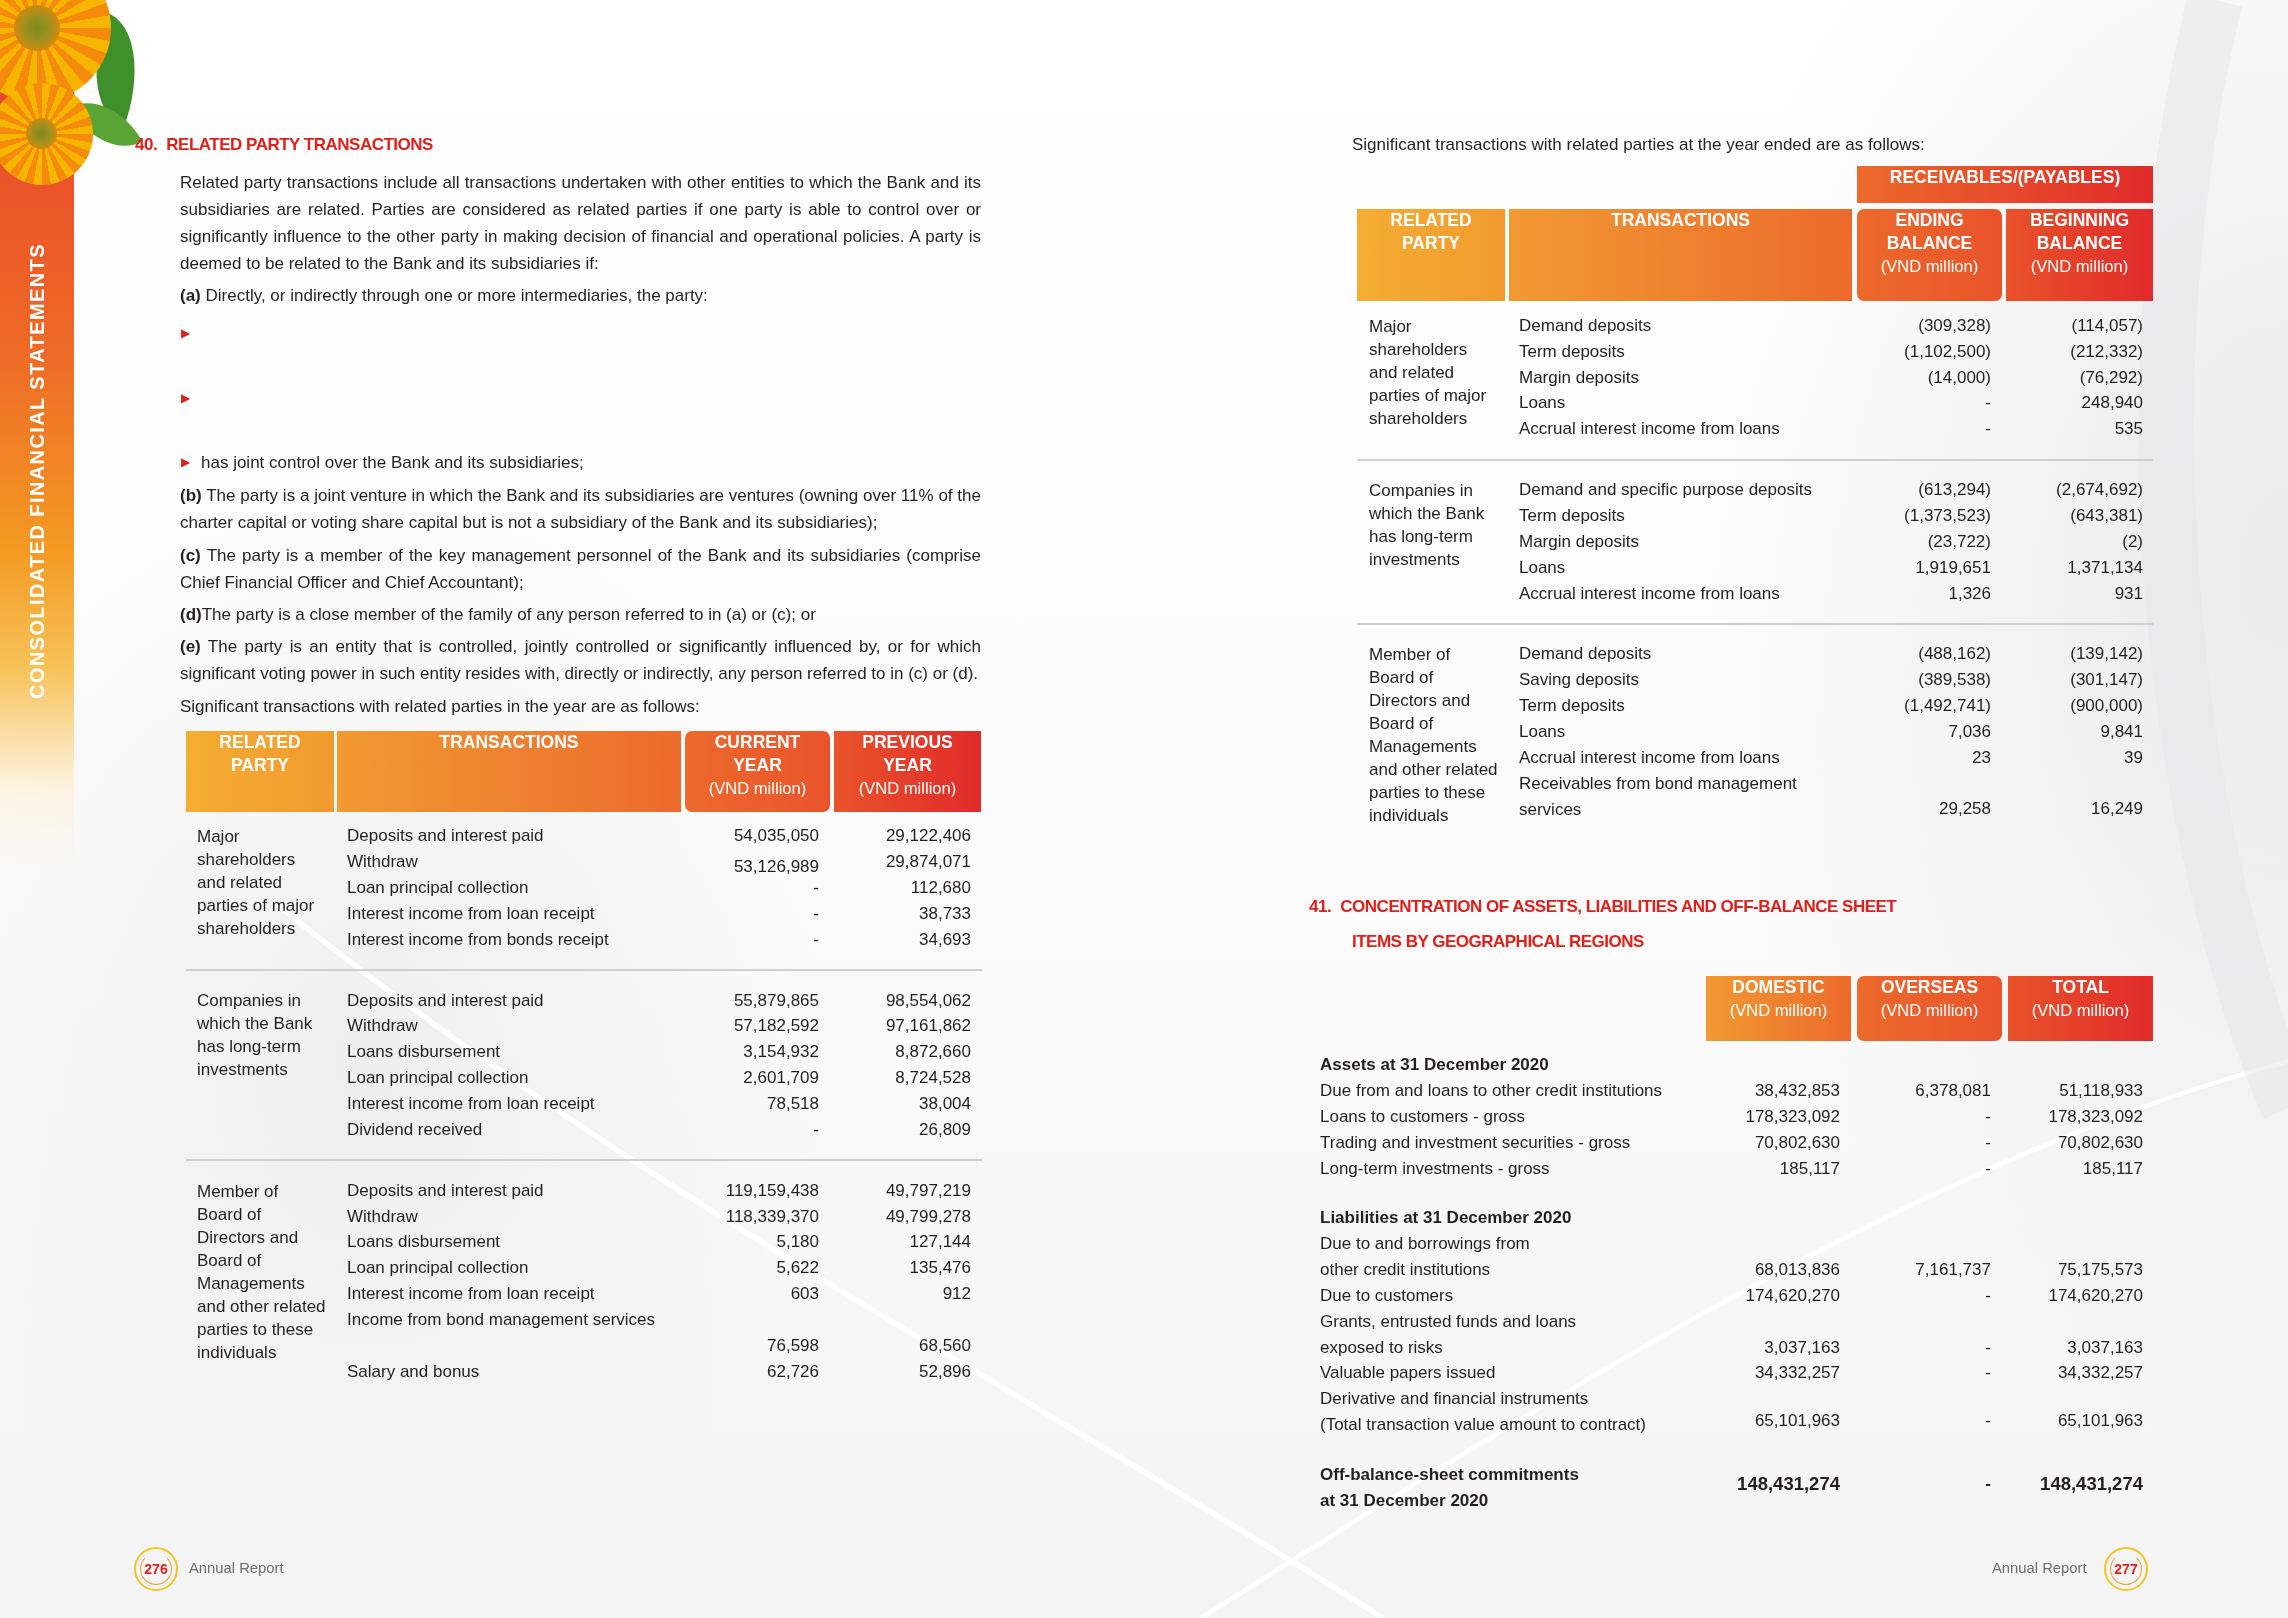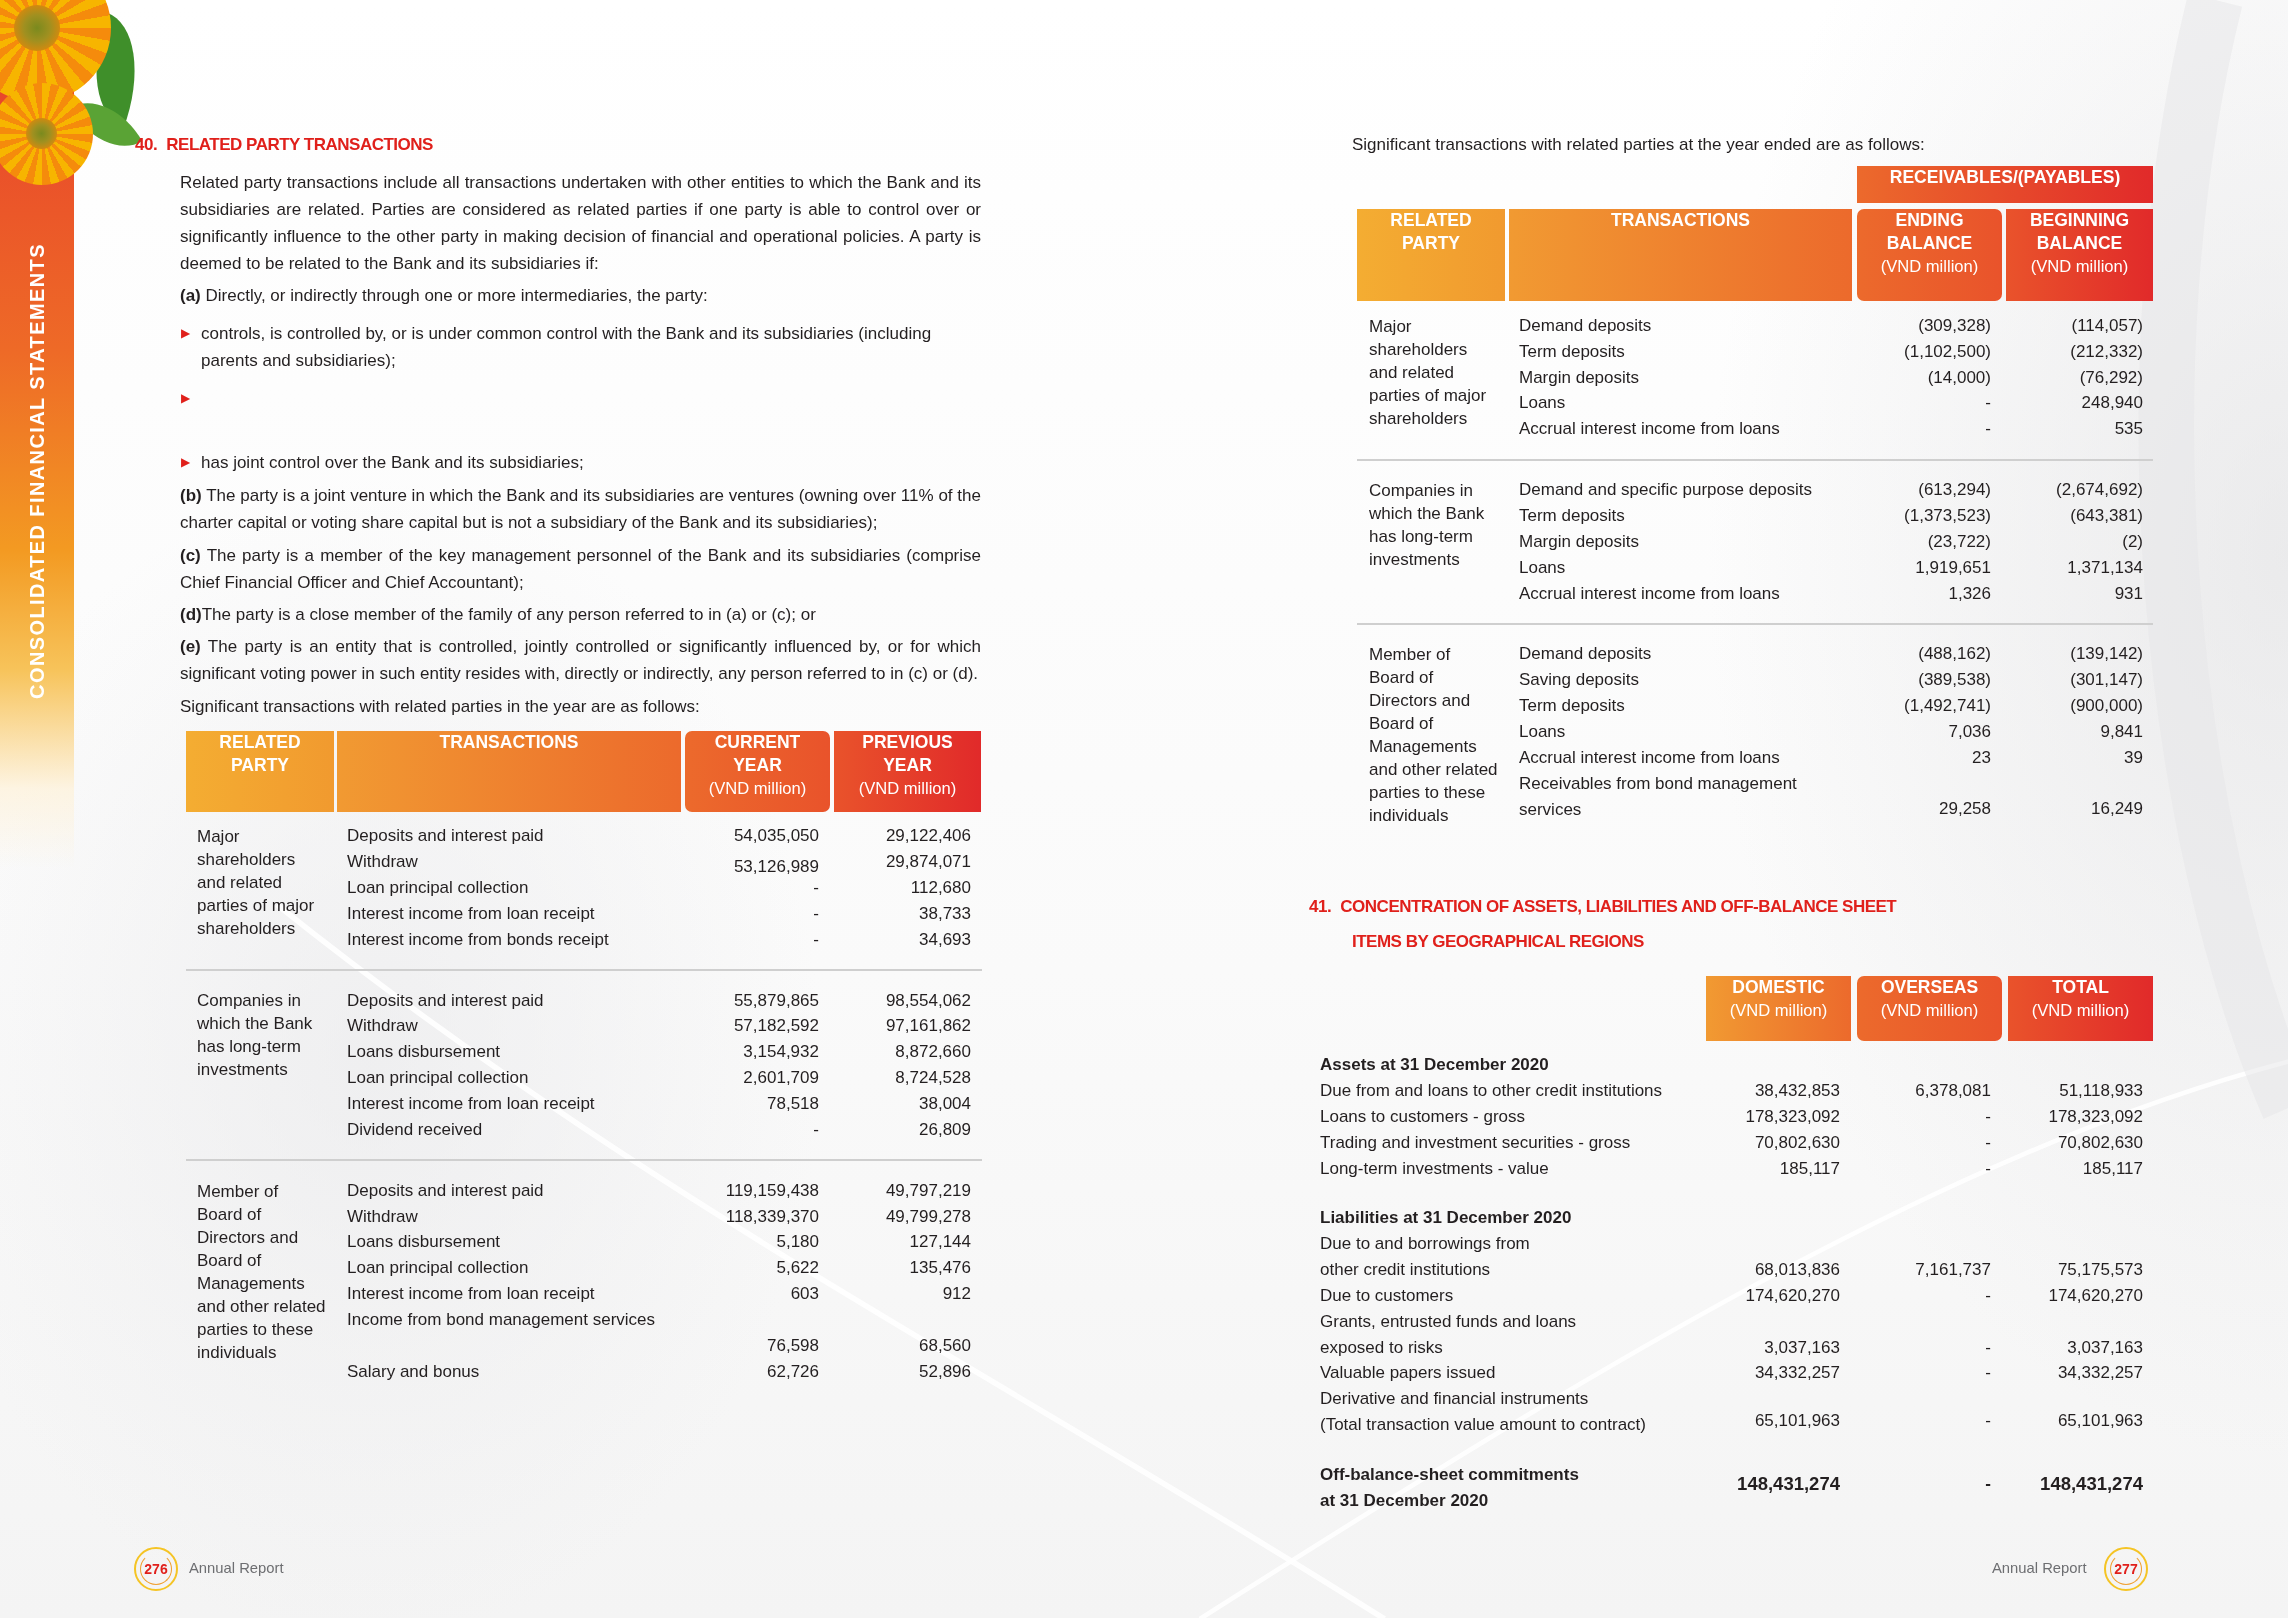--- a/index.html
+++ b/index.html
@@ -93,21 +93,20 @@
 </div>
 
 <div class="para" style="left:180px;top:169px;width:801px;">Related party transactions include all transactions undertaken with other entities to which the Bank and its subsidiaries are related. Parties are considered as related parties if one party is able to control over or significantly influence to the other party in making decision of financial and operational policies. A party is deemed to be related to the Bank and its subsidiaries if:</div>
 
 <div class="para" style="left:180px;top:282px;width:801px;">
   <b>(a)</b><span> Directly, or indirectly through one or more intermediaries, the party:</span>
 </div>
 
 <div class="bullet" style="left:201px;top:320px;width:780px;">
   <span class="tri">▶</span>
-  <span>controls, is controlled by, or is under common control with the Bank and its subsidiaries (including parents and subsidiaries);</span>
 </div>
 <div class="bullet" style="left:201px;top:385px;width:780px;">
   <span class="tri">▶</span>
 </div>
 <div class="bullet" style="left:201px;top:449px;width:780px;">
   <span class="tri">▶</span>
   <span>has joint control over the Bank and its subsidiaries;</span>
 </div>
 
 <div class="para" style="left:180px;top:482px;width:801px;">
@@ -320,21 +319,21 @@
     <div class="cell num" style="left:1857px;top:1078px;width:134px;">6,378,081</div>
     <div class="cell num" style="left:2008px;top:1078px;width:135px;">51,118,933</div>
     <div class="cell" style="left:1320px;top:1104px;">Loans to customers - gross</div>
     <div class="cell num" style="left:1706px;top:1104px;width:134px;">178,323,092</div>
     <div class="cell num" style="left:1857px;top:1104px;width:134px;">-</div>
     <div class="cell num" style="left:2008px;top:1104px;width:135px;">178,323,092</div>
     <div class="cell" style="left:1320px;top:1130px;">Trading and investment securities - gross</div>
     <div class="cell num" style="left:1706px;top:1130px;width:134px;">70,802,630</div>
     <div class="cell num" style="left:1857px;top:1130px;width:134px;">-</div>
     <div class="cell num" style="left:2008px;top:1130px;width:135px;">70,802,630</div>
-    <div class="cell" style="left:1320px;top:1156px;">Long-term investments - value</div>
+    <div class="cell" style="left:1320px;top:1156px;">Long-term investments - gross</div>
     <div class="cell num" style="left:1706px;top:1156px;width:134px;">185,117</div>
     <div class="cell num" style="left:1857px;top:1156px;width:134px;">-</div>
     <div class="cell num" style="left:2008px;top:1156px;width:135px;">185,117</div>
     <div class="cell bold" style="left:1320px;top:1205px;">Liabilities at 31 December 2020</div>
     <div class="cell" style="left:1320px;top:1231px;">Due to and borrowings from</div>
     <div class="cell" style="left:1320px;top:1257px;">other credit institutions</div>
     <div class="cell num" style="left:1706px;top:1257px;width:134px;">68,013,836</div>
     <div class="cell num" style="left:1857px;top:1257px;width:134px;">7,161,737</div>
     <div class="cell num" style="left:2008px;top:1257px;width:135px;">75,175,573</div>
     <div class="cell" style="left:1320px;top:1283px;">Due to customers</div>

